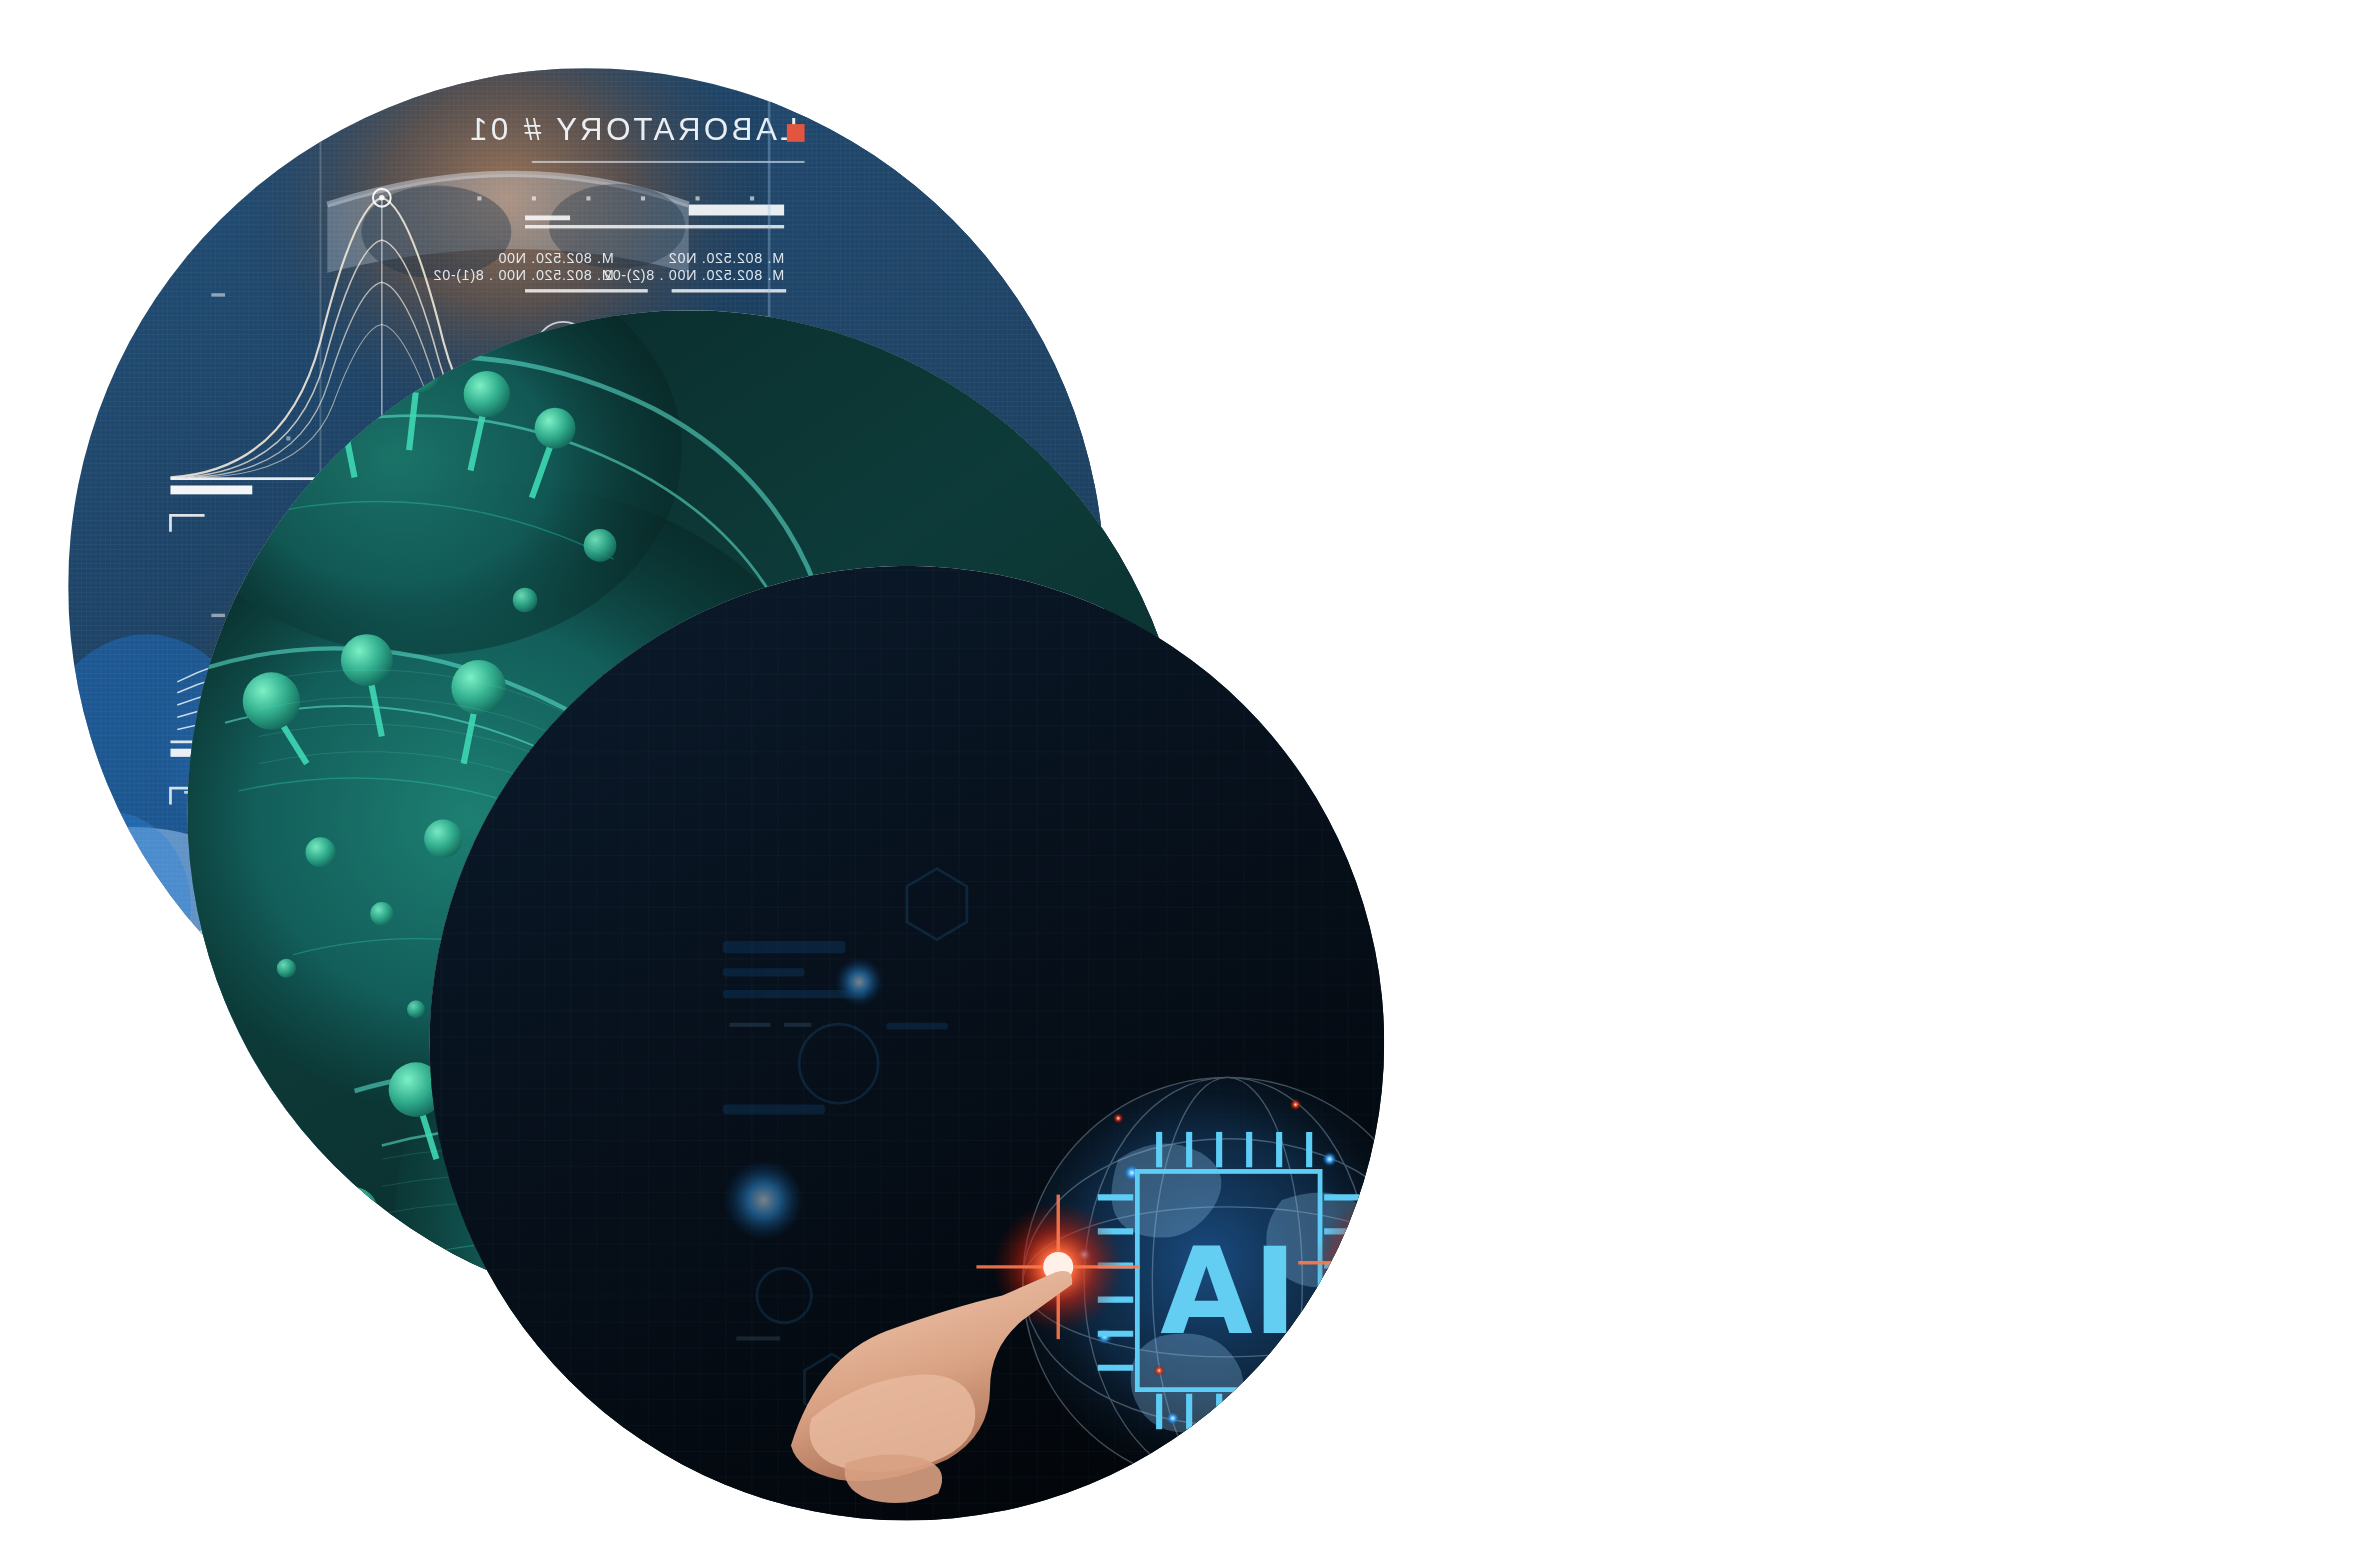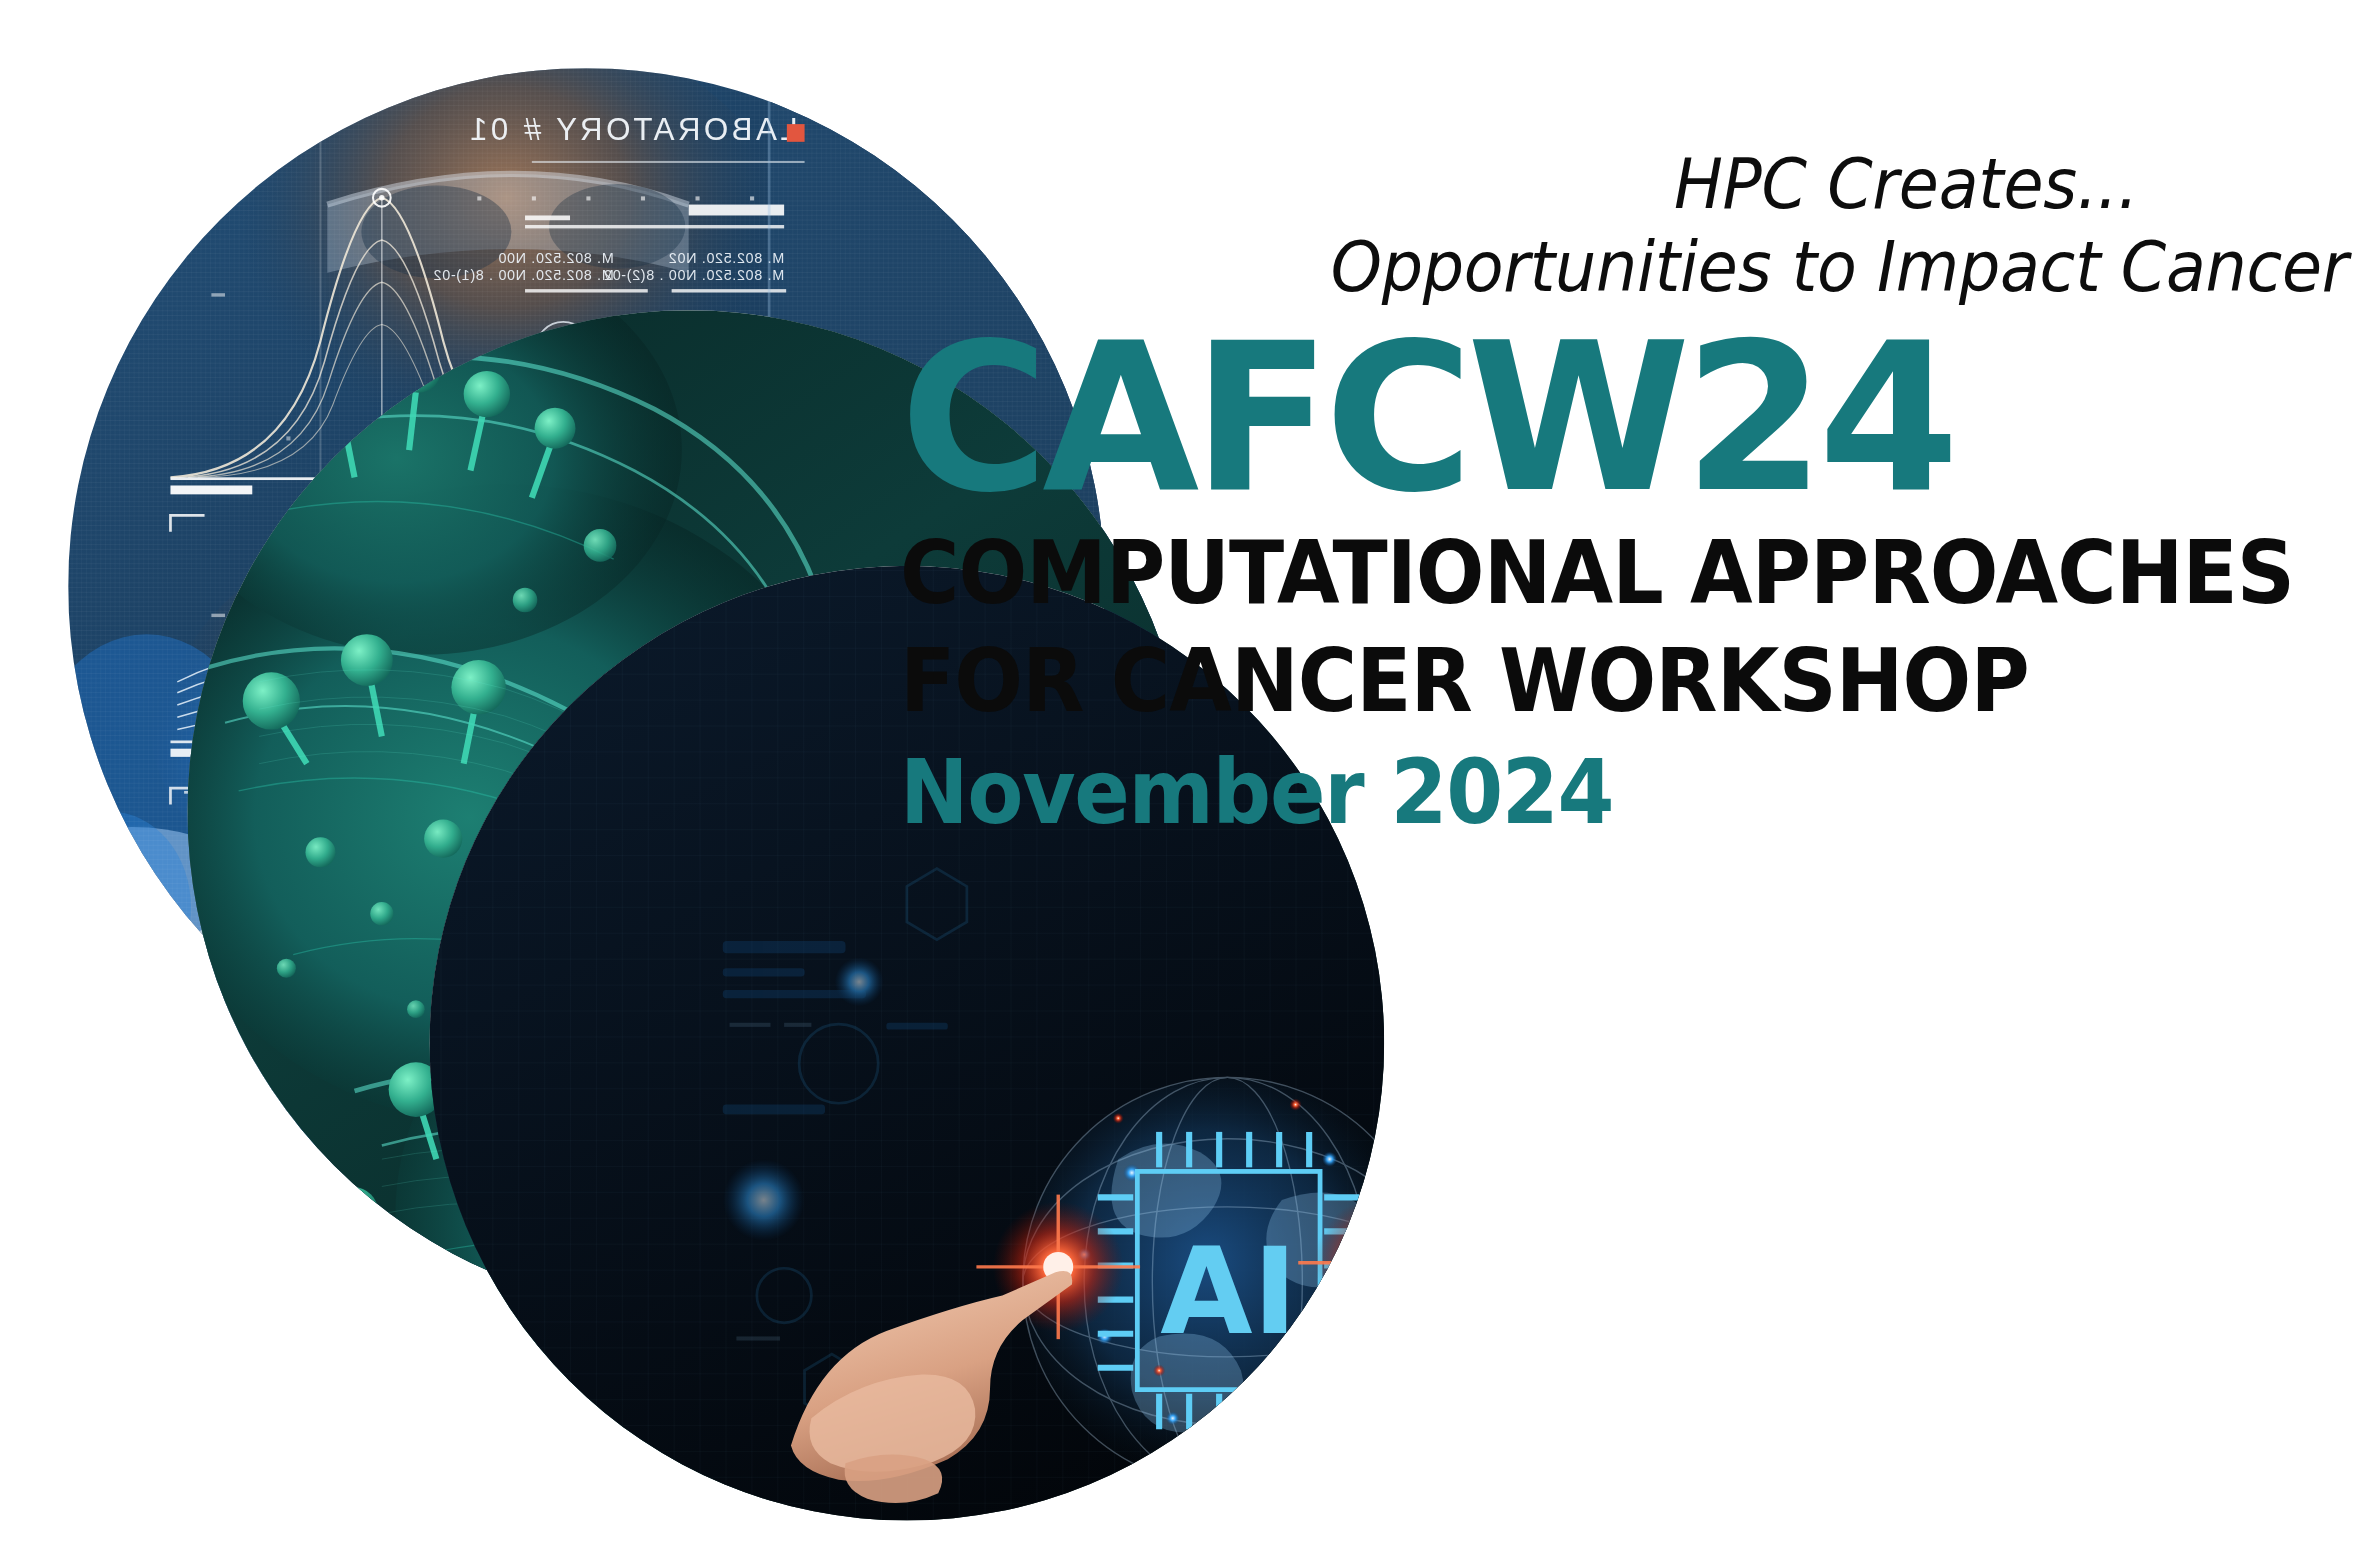--- a/index.html
+++ b/index.html
@@ -633,29 +633,15 @@
           <path d="M 2234 1894 Q 2300 1876 2340 1906 Q 2364 1932 2334 1956
                    Q 2278 1978 2236 1950 Q 2212 1922 2234 1894 Z" fill="#eef1f4"></path>
 
           <path d="M 2170 1788 Q 2300 1746 2420 1790 Q 2470 1812 2504 1854
                    Q 2420 1822 2320 1828 Q 2228 1836 2170 1872 Z" fill="#ffffff" opacity="0.55"></path>
         </g>
       </g>
     </svg>
   </div>
 
-  <div id="textblock">
-
-    <div class="tagline tagline-1">HPC Creates...</div>
-
-    <div class="tagline tagline-2">Opportunities to Impact Cancer</div>
-
-    <div class="wordmark">CAFCW24</div>
-
-    <div class="subtitle">COMPUTATIONAL APPROACHES</div>
-
-    <div class="subtitle">FOR CANCER WORKSHOP</div>
-
-    <div class="dateline">November 2024</div>
-  </div>
 
 </div>
 
 
 </body></html>

